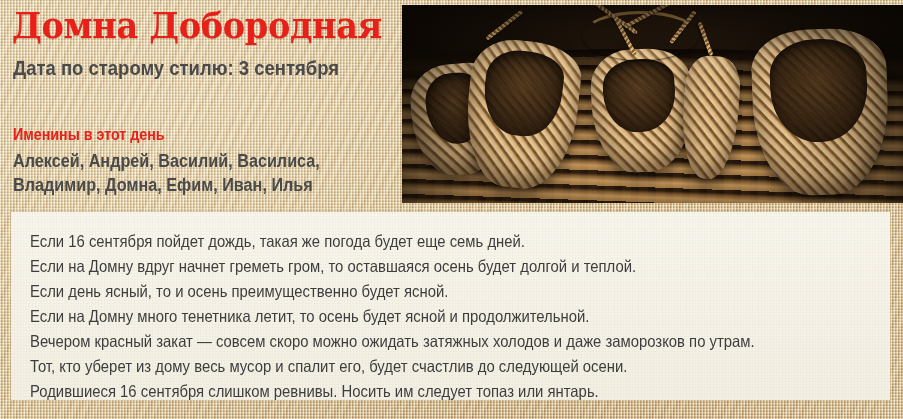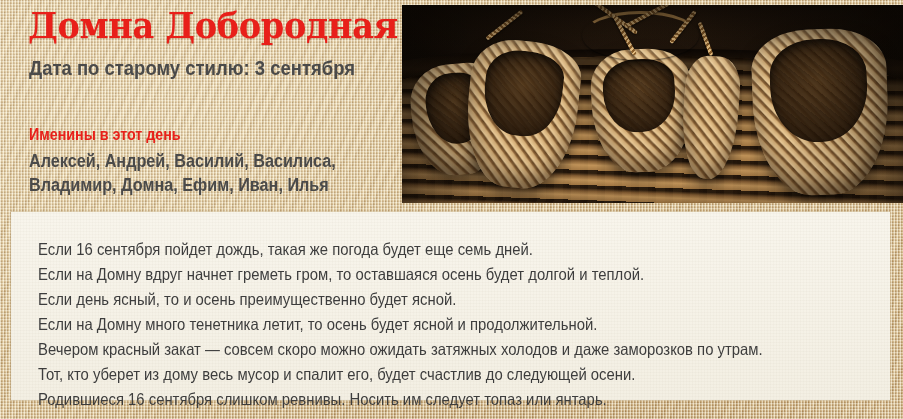--- a/index.html
+++ b/index.html
@@ -52,21 +52,21 @@
       
       radial-gradient(ellipse 60% 80% at 18% 30%, rgba(255,247,222,0.55), rgba(255,247,222,0) 70%),
       radial-gradient(ellipse 50% 70% at 78% 85%, rgba(160,120,66,0.30), rgba(160,120,66,0) 72%),
       radial-gradient(ellipse 70% 60% at 50% 105%, rgba(146,106,56,0.34), rgba(146,106,56,0) 70%),
       linear-gradient(160deg, #e4d0aa 0%, #d6bd90 45%, #cdb083 100%);
   }
 
   
   #left-col {
     position: absolute;
-    left: 16px;
+    left: 0;
     top: 0;
     width: 402px;
     height: 206px;
   }
 
   #page-title {
     position: absolute;
     left: 12px;
     top: 4px;
     width: 382px;
@@ -327,21 +327,21 @@
         rgba(255,255,255,0) 3px),
       linear-gradient(180deg, #f8f5ec 0%, #f3efe3 100%);
     box-shadow: 0 0 0 1px rgba(196,176,138,0.35);
   }
 
   #omens-list {
     position: absolute;
     left: 11px;
     top: 9px;
     right: 10px;
-    margin: 16px;
+    margin: 8px;
     padding: 0;
     list-style: none;
   }
   #omens-list li {
     font-family: "Liberation Sans", sans-serif;
     font-weight: normal;
     font-size: 16.5px;
     line-height: 25px;
     color: #3d3d3d;
     white-space: nowrap;

